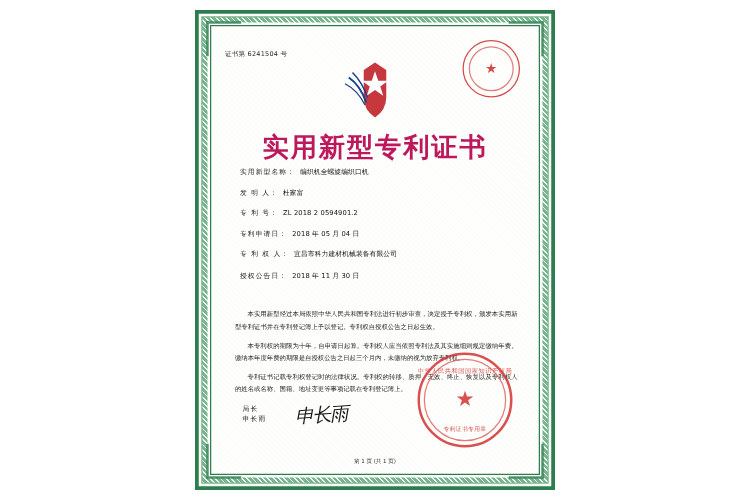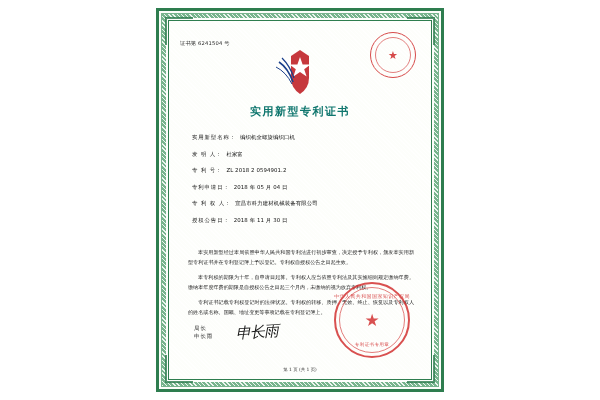--- a/index.html
+++ b/index.html
@@ -129,23 +129,23 @@
   }
 
   
   .main-title {
     position: absolute;
     left: 0;
     right: 0;
     top: 78px;
     text-align: center;
     font-family: "DejaVu Serif", serif;
-    font-size: 11px;
+    font-size: 21px;
     font-weight: bold;
-    color: #0f766e;
+    color: #be185d;
     letter-spacing: 1.5px;
   }
 
   
   .fields {
     position: absolute;
     left: 18px;
     right: 14px;
     top: 108px;
   }

